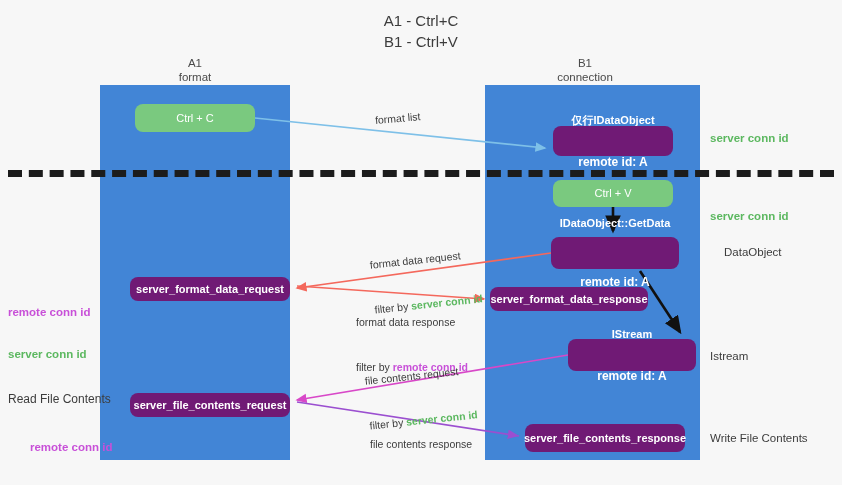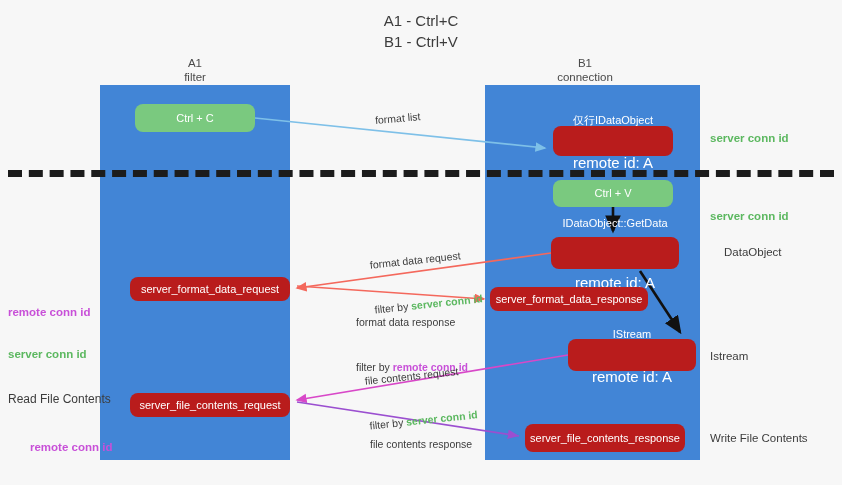--- a/index.html
+++ b/index.html
@@ -54,22 +54,22 @@
     line-height: 13px;
     display: flex;
     flex-direction: column;
     align-items: center;
     justify-content: center;
     white-space: pre;
     padding: 2px 4px;
     border-radius: 8px;
   }
   .box.green  { background: #7ac97f; }
-  .box.orange { background: #b91c1c; }
-  .box .l2 { font-size: 15px; margin-top: 29px; }
+  .box.orange { background: #701a75; font-weight: bold; }
+  .box .l2 { font-size: 12px; margin-top: 29px; }
 
   #box-ctrlc   { left: 135px; top: 104px; width: 120px; height: 28px; }
   #box-idata   { left: 553px; top: 126px; width: 120px; height: 30px; }
   #box-ctrlv   { left: 553px; top: 180px; width: 120px; height: 27px; }
   #box-getdata { left: 551px; top: 237px; width: 128px; height: 32px; gap: 17px; }
   #box-sfdreq  { left: 130px; top: 277px; width: 160px; height: 24px; }
   #box-sfdres  { left: 490px; top: 287px; width: 158px; height: 24px; }
   #box-istream { left: 568px; top: 339px; width: 128px; height: 32px; }
   #box-sfcreq  { left: 130px; top: 393px; width: 160px; height: 24px; }
   #box-sfcres  { left: 525px; top: 424px; width: 160px; height: 28px; }
@@ -124,21 +124,21 @@
 </style>
 </head>
 <body>
 
 <div id="stage">
 
   <div class="abs" id="title">A1 - Ctrl+C
 B1 - Ctrl+V</div>
 
   <div class="abs col-head" id="head-a1">A1
-filter</div>
+format</div>
   <div class="abs col-head" id="head-b1">B1
 connection</div>
 
   <div class="abs lane" id="lane-a1"></div>
   <div class="abs lane" id="lane-b1"></div>
 
   <svg class="abs" id="edges" viewBox="0 0 842 485">
     <defs>
       <marker id="ah-blue" markerWidth="7" markerHeight="7" refX="6" refY="3" orient="auto">
         <path d="M0,0 L7,3 L0,6 z" fill="#7ec0e8"></path>

